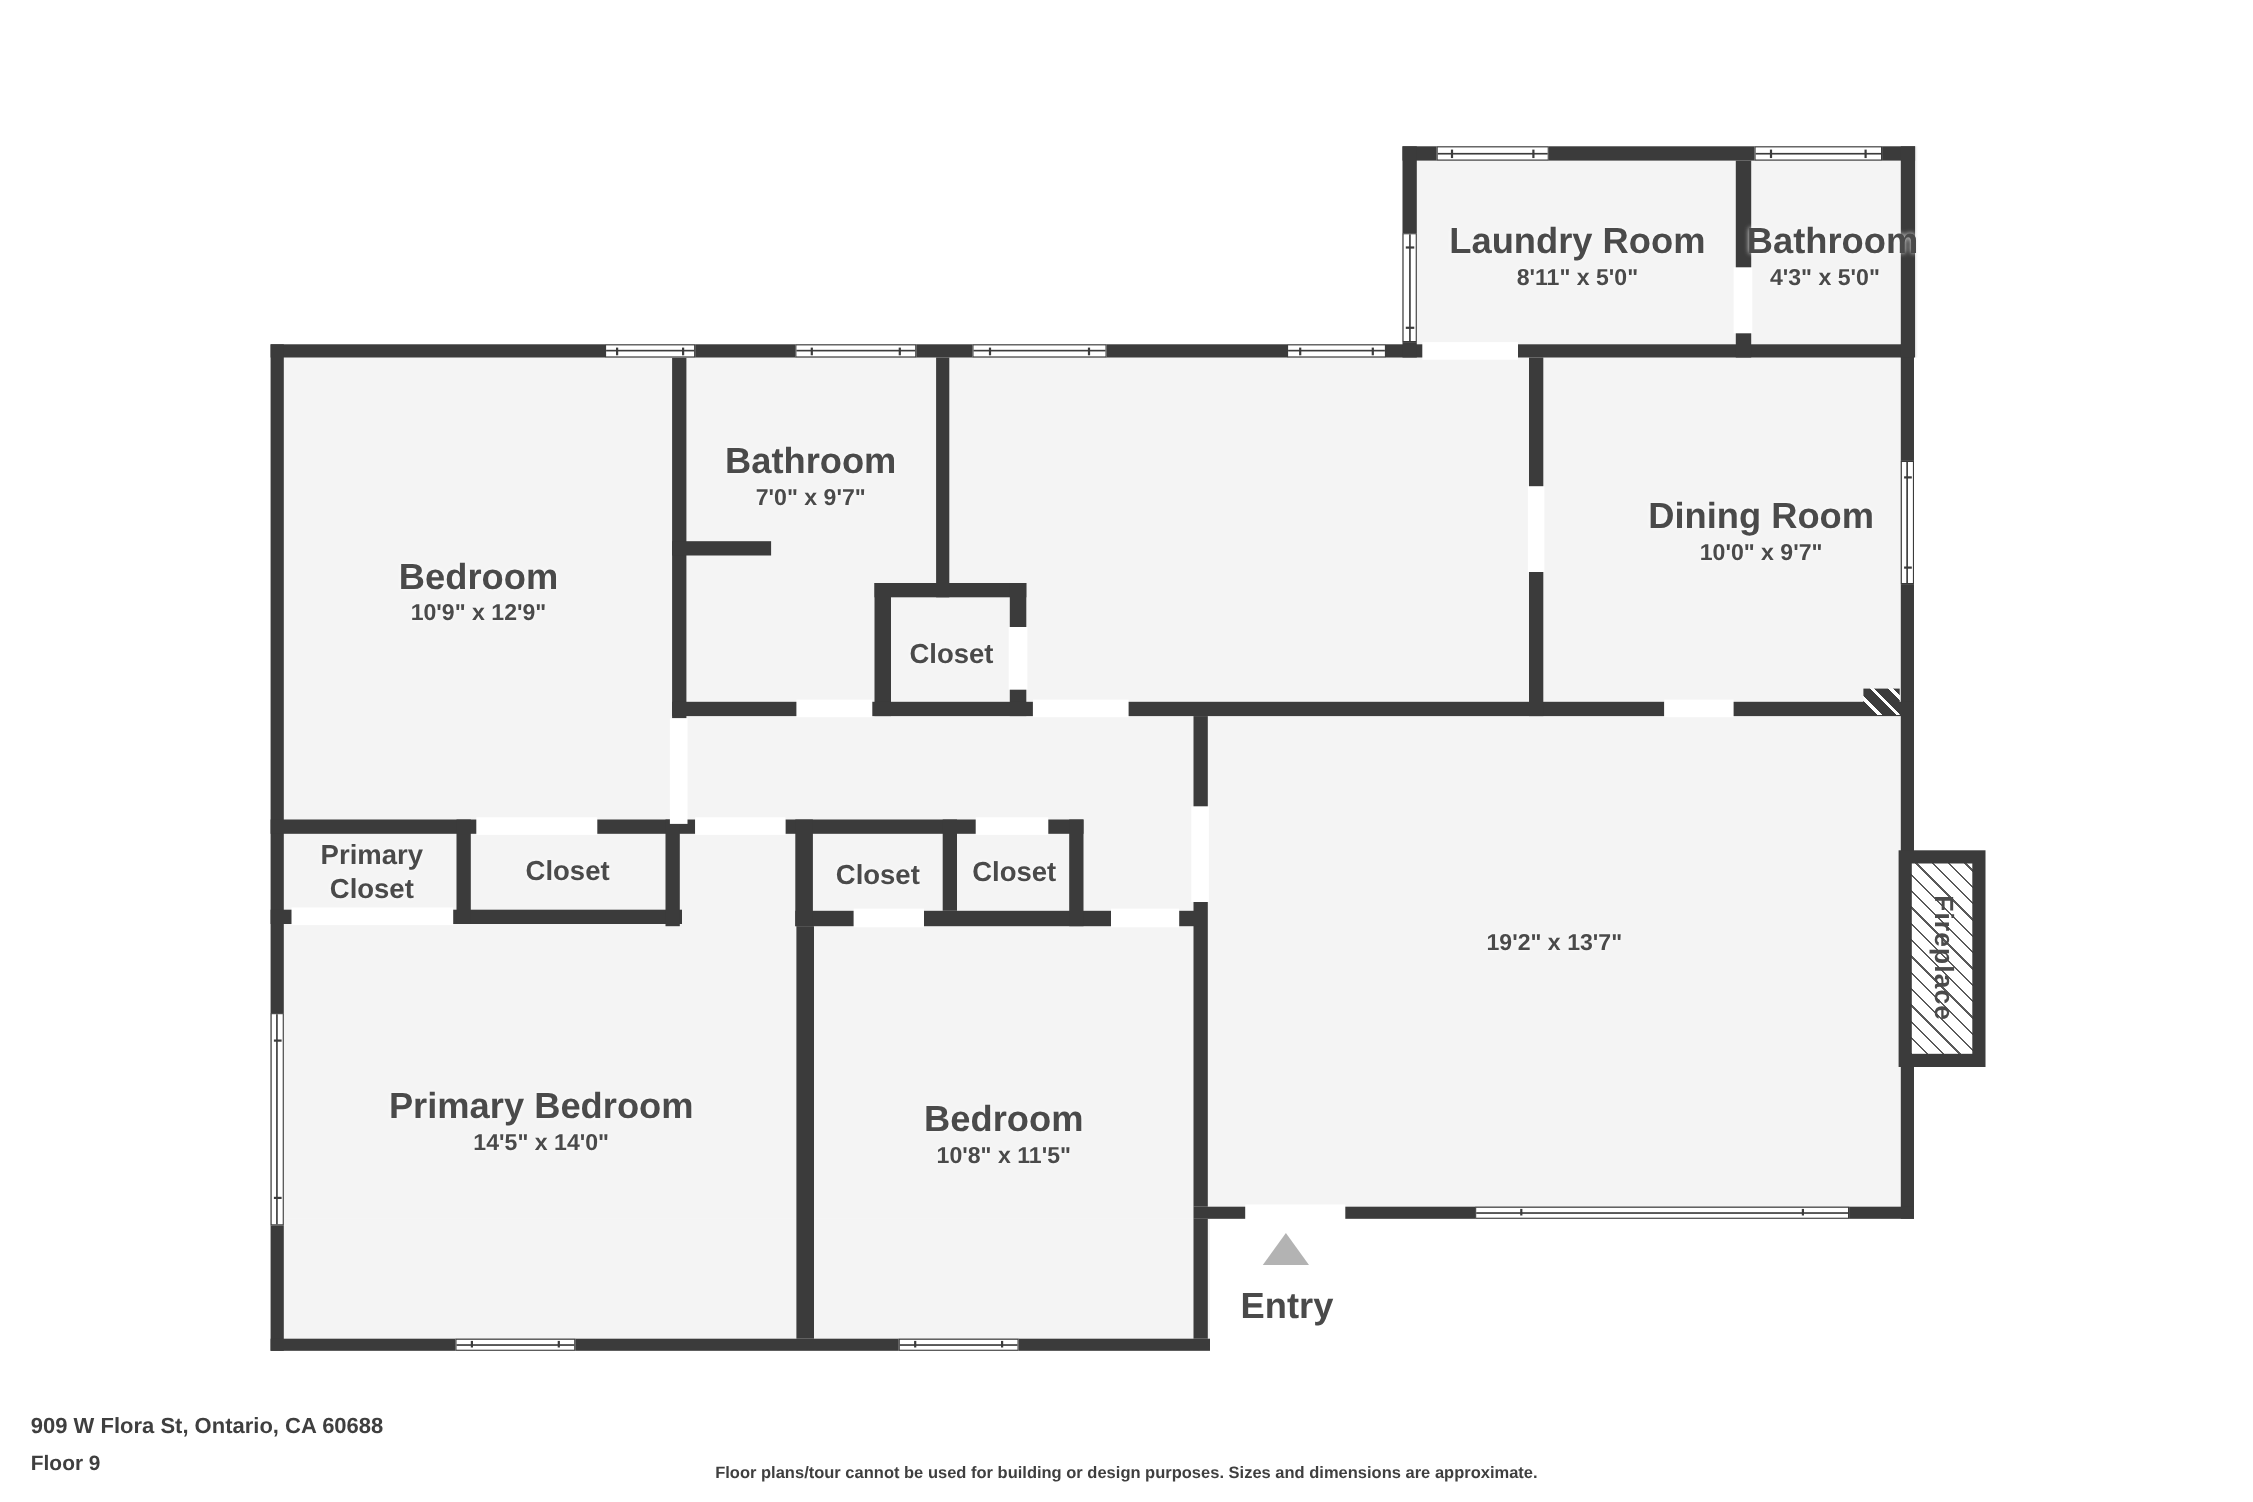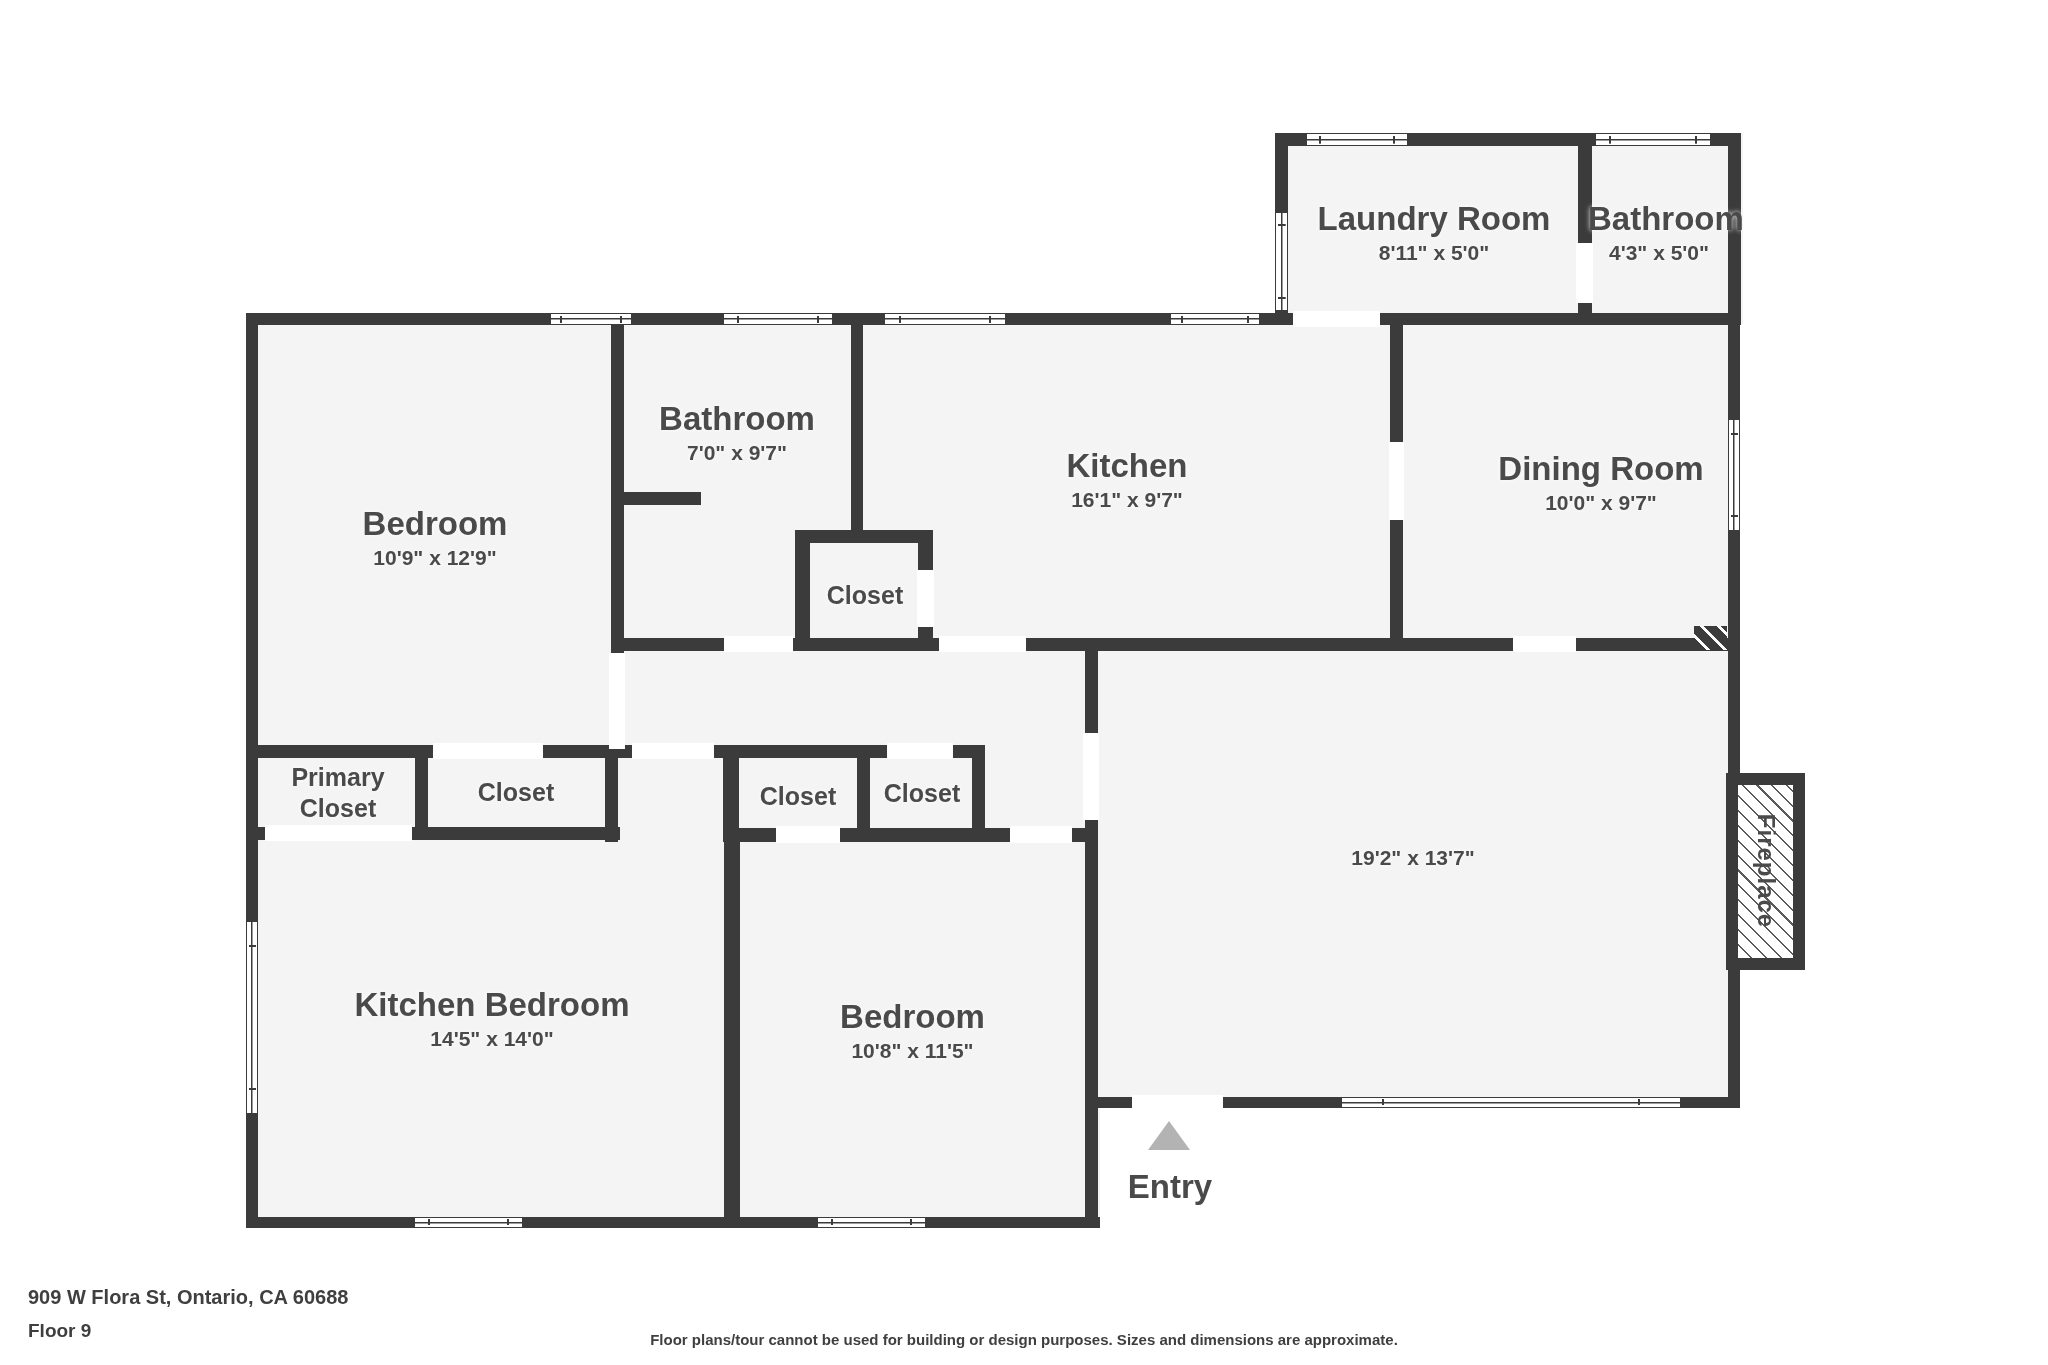--- a/index.html
+++ b/index.html
@@ -125,33 +125,29 @@
     <div class="rdims">4'3" x 5'0"</div>
   </div>
   <div class="lbl" style="left:260px;top:505px;width:350px;">
     <div class="rname">Bedroom</div>
     <div class="rdims">10'9" x 12'9"</div>
   </div>
   <div class="lbl" style="left:624px;top:400px;width:226px;">
     <div class="rname">Bathroom</div>
     <div class="rdims">7'0" x 9'7"</div>
   </div>
-  <div class="lbl" style="left:865px;top:447px;width:524px;">
-    <div class="rname">Kitchen</div>
-    <div class="rdims">16'1" x 9'7"</div>
-  </div>
   <div class="lbl" style="left:1440px;top:450px;width:322px;">
     <div class="rname">Dining Room</div>
     <div class="rdims">10'0" x 9'7"</div>
   </div>
   <div class="lbl" style="left:1100px;top:843px;width:626px;">
     <div class="rdims">19'2" x 13'7"</div>
   </div>
   <div class="lbl" style="left:260px;top:986px;width:464px;">
-    <div class="rname">Kitchen Bedroom</div>
+    <div class="rname">Primary Bedroom</div>
     <div class="rdims">14'5" x 14'0"</div>
   </div>
   <div class="lbl" style="left:740px;top:998px;width:345px;">
     <div class="rname">Bedroom</div>
     <div class="rdims">10'8" x 11'5"</div>
   </div>
 
   <div class="lbl" style="left:800px;top:580px;width:130px;">
     <div class="cname">Closet</div>
   </div>

